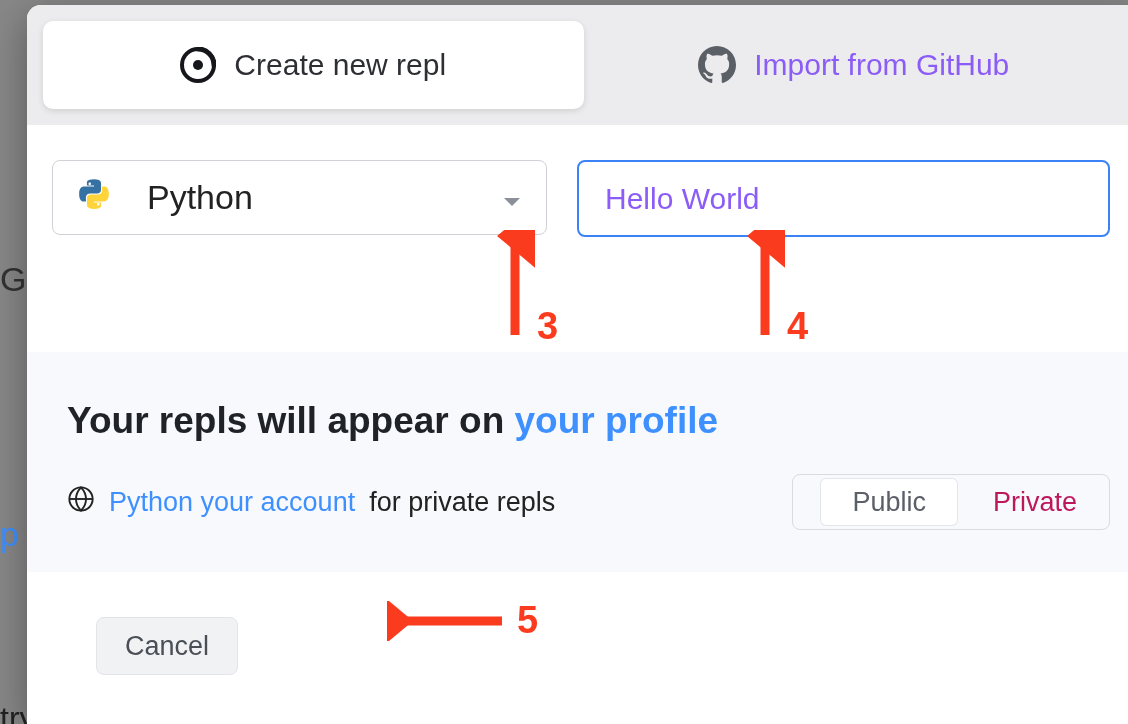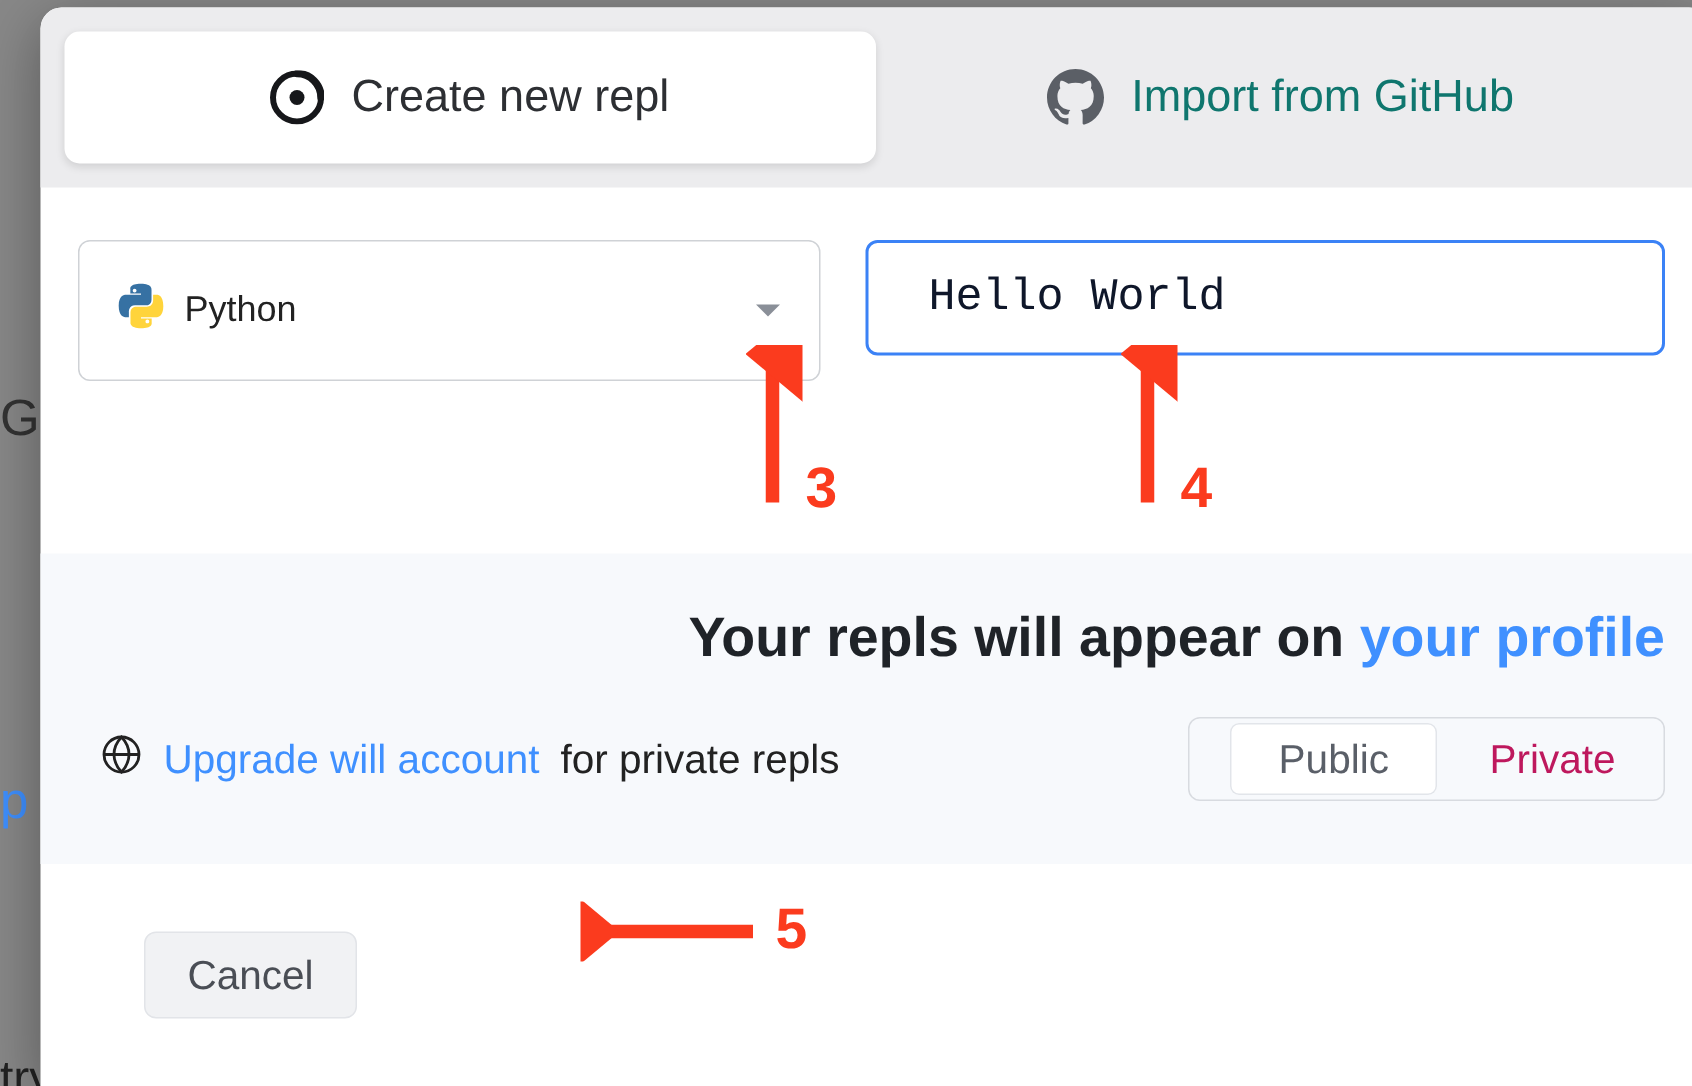--- a/index.html
+++ b/index.html
@@ -43,21 +43,21 @@
     padding: 16px;
     gap: 0;
   }
   .tab {
     flex: 1;
     display: flex;
     align-items: center;
     justify-content: center;
     gap: 18px;
     font-size: 30px;
-    color: #0f766e;
+    color: #8b5cf6;
     cursor: pointer;
     border-radius: 10px;
   }
   .tab.active {
     background: #ffffff;
     color: #2d2f33;
     box-shadow: 0 2px 6px rgba(0,0,0,0.12);
     font-weight: 500;
   }
   .tab .icon-wrap {
@@ -65,56 +65,57 @@
     align-items: center;
     justify-content: center;
   }
   .form-row {
     display: flex;
     gap: 30px;
     padding: 35px 30px 0 25px;
   }
   .select {
     flex: 0 0 495px;
-    height: 94px;
+    height: 75px;
     border: 1px solid #cfd2d6;
     border-radius: 8px;
     display: flex;
     align-items: center;
     padding: 0 24px;
-    gap: 12px;
-    font-size: 24px;
+    gap: 36px;
+    font-size: 34px;
     color: #222;
     cursor: pointer;
     position: relative;
   }
   .select .caret {
     margin-left: auto;
   }
   .name-input {
     flex: 1;
     height: 77px;
     border: 2px solid #3b82f6;
     border-radius: 8px;
     font-size: 30px;
-    padding: 0 40px;
-    color: #0f172a;
+    padding: 0 26px;
+    color: #8b5cf6;
     outline: none;
-    font-family: Liberation Mono, monospace;
+    font-family: Liberation Sans, sans-serif;
   }
   .profile-panel {
     margin-top: 115px;
     background: #f7f9fc;
     padding: 35px 30px 42px 40px;
   }
   .profile-title {
-    text-align: right;
+    text-align: left;
     font-size: 37px;
     font-weight: 700;
     color: #1f2328;
+    margin-top: 13px;
   }
   .profile-title .link {
     color: #3f90ff;
   }
   .upgrade-row {
     display: flex;
     align-items: center;
     margin-top: 32px;
     gap: 14px;
     font-size: 27px;
@@ -247,21 +248,21 @@
         <span>Your repls will appear on </span><span class="link">your profile</span>
       </div>
       <div class="upgrade-row">
         <span>
           <svg width="28" height="28" viewBox="0 0 24 24" fill="none" stroke="#222" stroke-width="1.6">
             <circle cx="12" cy="12" r="10"></circle>
             <path d="M2 12h20"></path>
             <path d="M12 2c2.8 3 4.3 6.6 4.3 10S14.8 19 12 22c-2.8-3-4.3-6.6-4.3-10S9.2 5 12 2z"></path>
           </svg>
         </span>
-        <span class="link">Upgrade will account</span>
+        <span class="link">Python your account</span>
         <span> for private repls</span>
 
         <div class="toggle">
           <div class="toggle-opt active">Public</div>
           <div class="toggle-opt">Private</div>
         </div>
       </div>
     </div>
 
     <div class="buttons">

